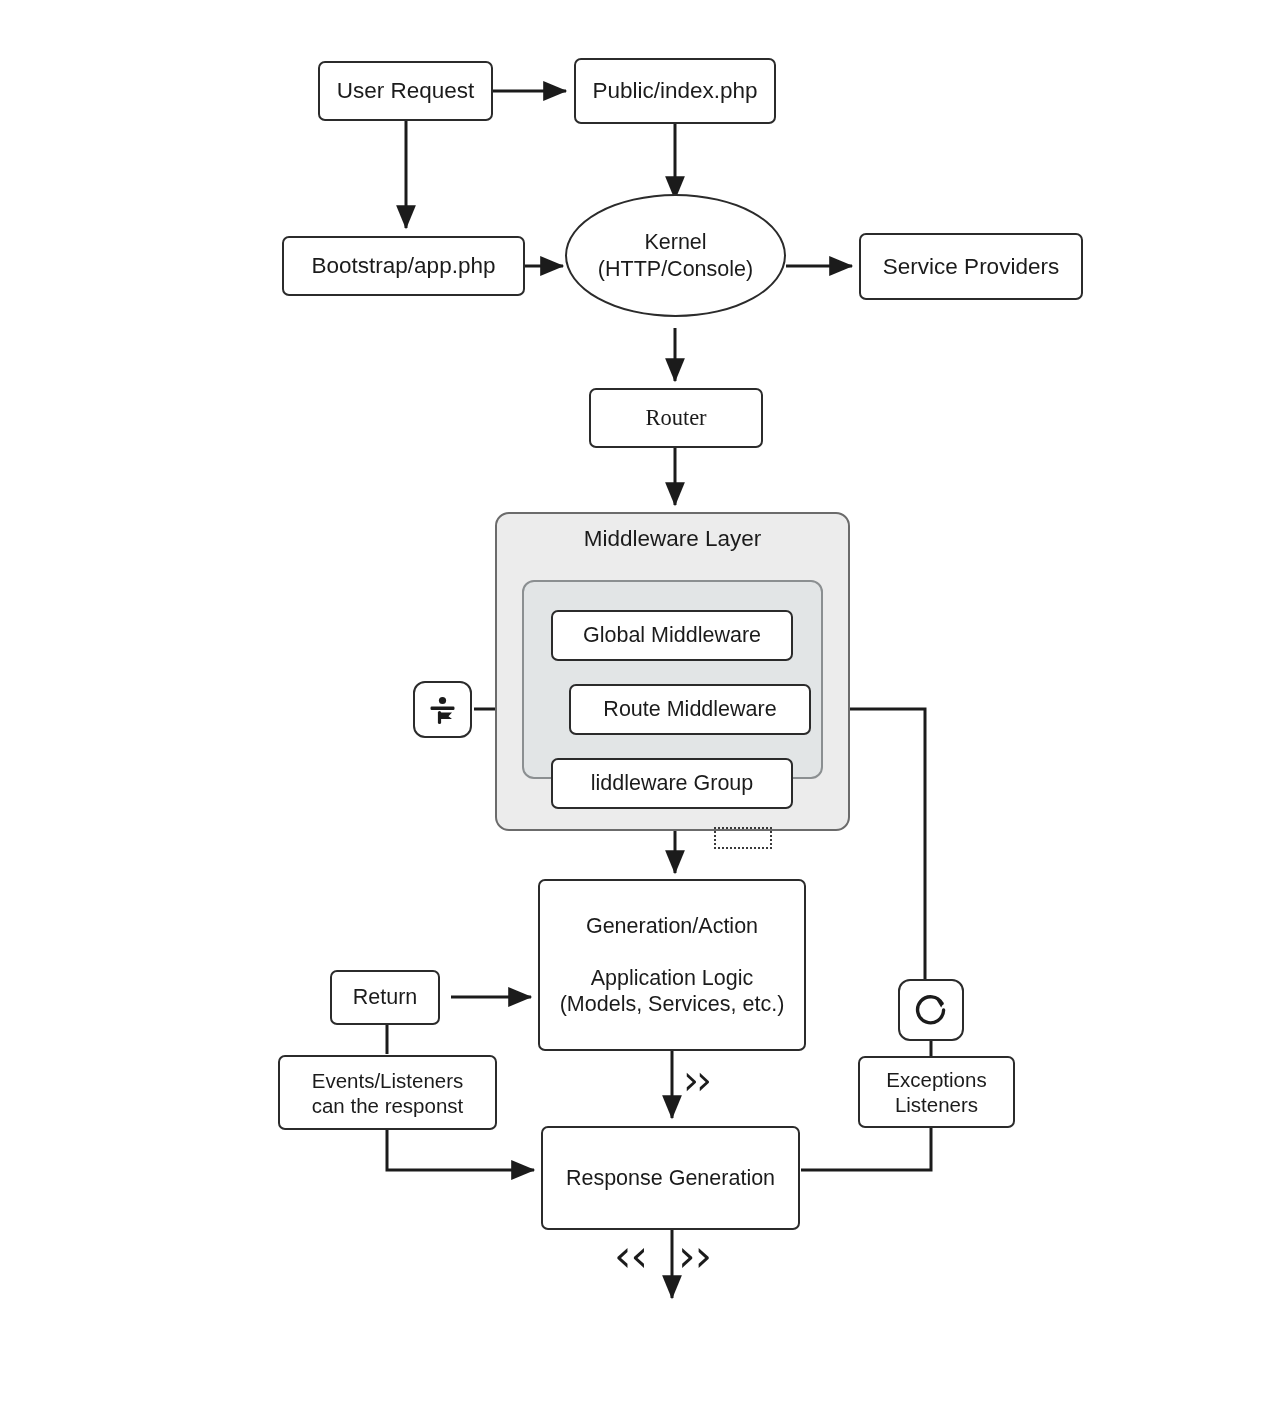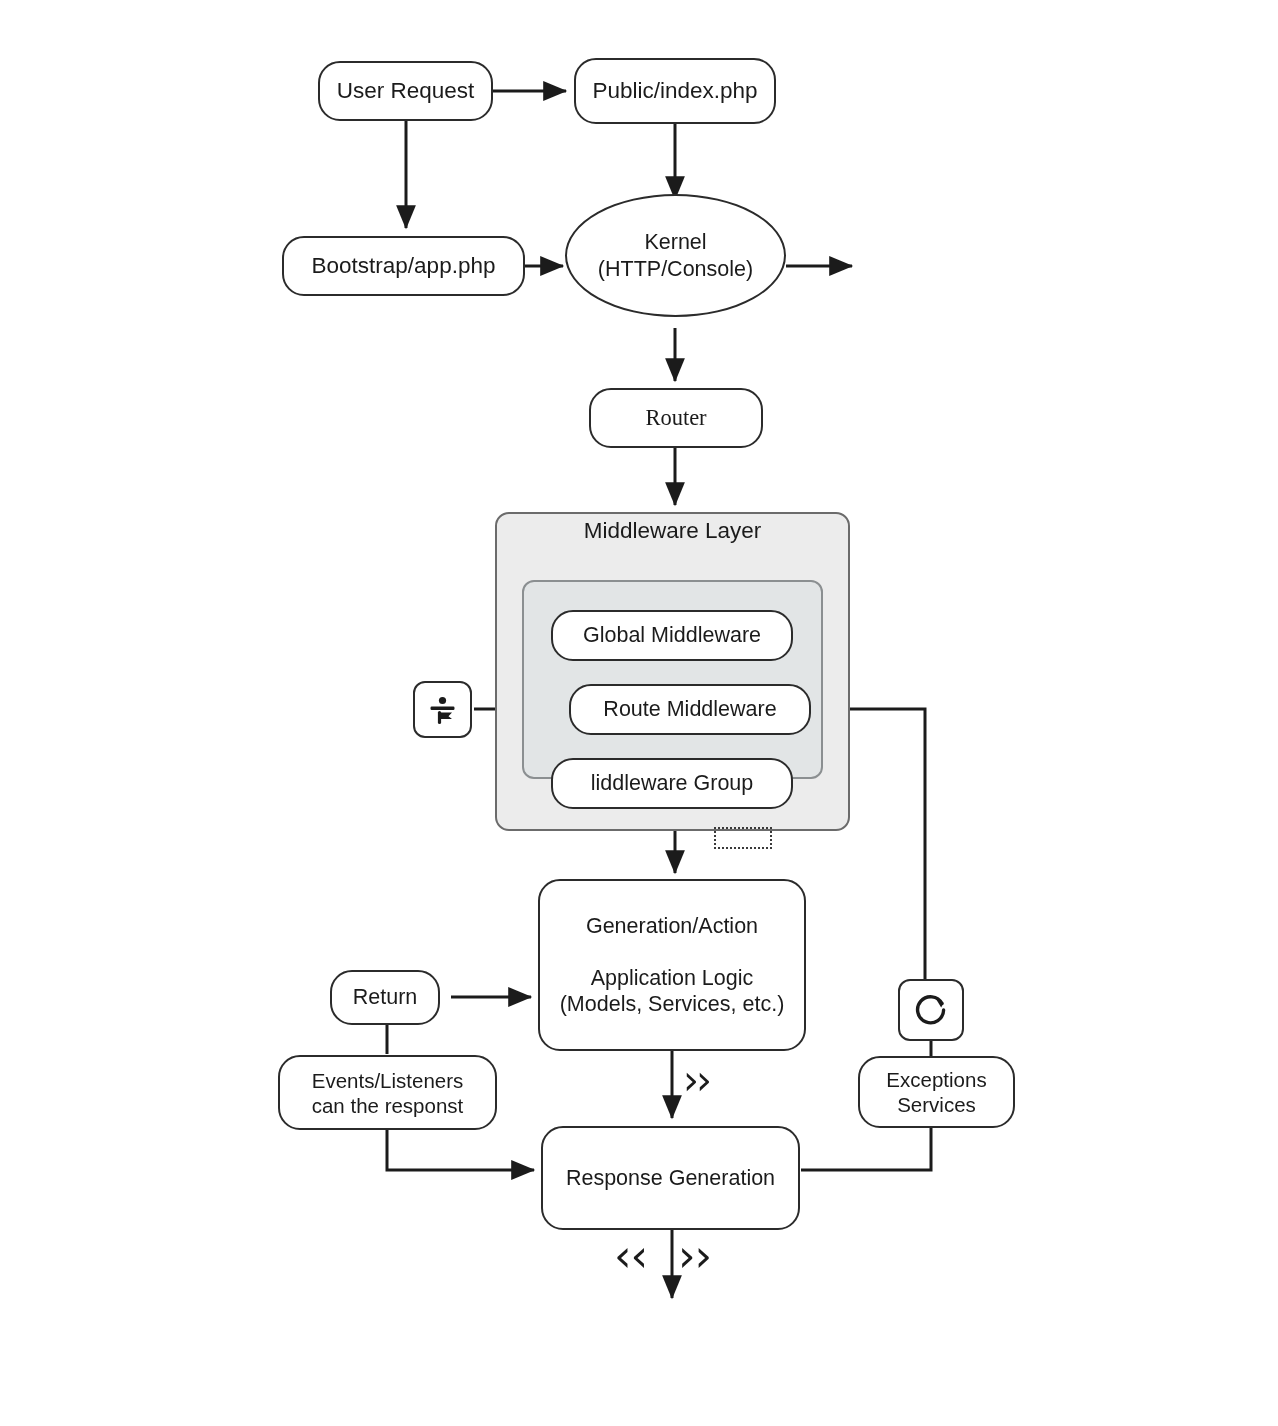--- a/index.html
+++ b/index.html
@@ -29,21 +29,21 @@
   }
   .node {
     position: absolute;
     box-sizing: border-box;
     display: flex;
     align-items: center;
     justify-content: center;
     text-align: center;
     background: #ffffff;
     border: 2.5px solid #2b2b2b;
-    border-radius: 22px;
+    border-radius: 7px;
     line-height: 1.22;
     z-index: 3;
   }
   .node .txt {
     display: block;
     padding: 0 8px;
     white-space: nowrap;
   }
 
   
@@ -176,27 +176,30 @@
 
   <div class="node t-22" id="bootstrap-app" style="left:266px; top:236px; width:243px; height:60px;margin-left:16px;">
     <span class="txt">Bootstrap/app.php</span>
   </div>
 
   <div class="node t-21" id="kernel" style="left:565px; top:194px; width:221px; height:123px; flex-direction:column;">
     <span class="txt">Kernel</span>
     <span class="txt">(HTTP/Console)</span>
   </div>
 
+  <div class="node t-22" id="service-providers" style="left:859px; top:233px; width:224px; height:67px;">
+    <span class="txt">Service Providers</span>
+  </div>
 
   <div class="node t-22" id="router" style="left:589px; top:388px; width:174px; height:60px;font-family:Liberation Serif, serif;">
     <span class="txt">Router</span>
   </div>
 
   <div id="mw-outer" style="left:495px; top:512px; width:355px; height:319px;">
-    <div id="mw-title" style="top:4px;">Middleware Layer</div>
+    <div id="mw-title" style="top:12px;">Middleware Layer</div>
   </div>
 
   <div id="mw-inner" style="left:522px; top:580px; width:301px; height:199px;"></div>
 
   <div class="node t-21" style="left:551px; top:610px; width:242px; height:51px;">
     <span class="txt">Global Middleware</span>
   </div>
 
   <div class="node t-21" style="left:551px; top:684px; width:242px; height:51px;margin-left:18px;">
     <span class="txt">Route Middleware</span>
@@ -234,21 +237,21 @@
 
   <div class="icon-node" style="left:898px; top:979px; width:66px; height:62px;">
     <svg width="38" height="38" viewBox="0 0 38 38" xmlns="http://www.w3.org/2000/svg">
       <path d="M30,12.5 A13,13 0 1 0 31.6,19" stroke="#1b1b1b" stroke-width="3.4" fill="none" stroke-linecap="round"></path>
       <path d="M22.5,5.5 L31.5,11.8 L29.2,16.5 z" fill="#1b1b1b"></path>
     </svg>
   </div>
 
   <div class="node t-20" style="left:858px; top:1056px; width:157px; height:72px; flex-direction:column;">
     <span class="txt">Exceptions</span>
-    <span class="txt">Services</span>
+    <span class="txt">Listeners</span>
   </div>
 
   <div class="node t-21" style="left:541px; top:1126px; width:259px; height:104px;">
     <span class="txt">Response Generation</span>
   </div>
 
 
   <div class="glyph" style="left:683px; top:1057px; font-size:40px; letter-spacing:-3px;">››</div>
 
   <div class="glyph" style="left:614px; top:1230px; font-size:44px; letter-spacing:-1px;">‹‹</div>

